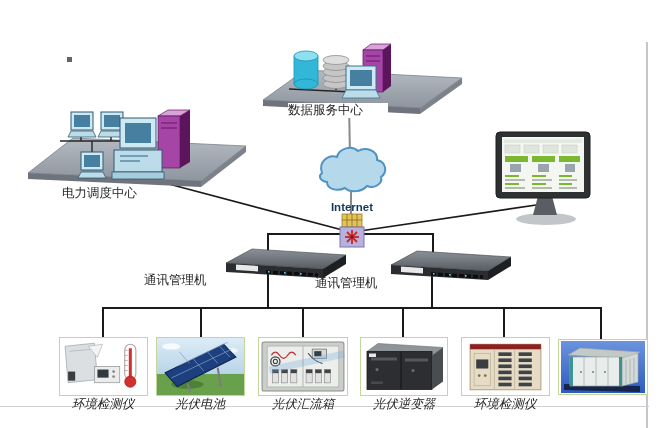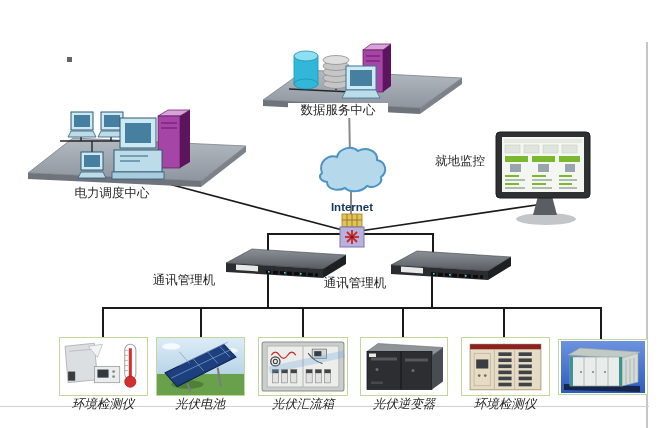--- a/index.html
+++ b/index.html
@@ -2,21 +2,21 @@
 <html><head>
 <meta charset="utf-8">
 <style>
   html,body{margin:0;padding:0;background:#fff;}
   .canvas{
     position:relative;width:670px;height:428px;background:#ffffff;overflow:hidden;
     font-family:"Liberation Sans","DejaVu Sans",sans-serif;
   }
   svg.art{position:absolute;left:0;top:0;}
   .lbl{
-    position:absolute;text-align:center;color:#1f1f1f;font-size:12.5px;
+    position:absolute;text-align:left;color:#1f1f1f;font-size:12.5px;
     line-height:15px;white-space:nowrap;background:#fff;
   }
   .lbl.nobg{background:transparent;}
   .inet-lbl{
     position:absolute;text-align:center;color:#17375c;font-size:11.5px;
     font-weight:bold;background:transparent;margin-top:37px;
   }
   .device-box{
     position:absolute;background:#fff;border:1px solid #c3d79b;box-sizing:border-box;
   }
@@ -246,21 +246,20 @@
           <rect x="433" y="273" width="1.6" height="1.6"></rect>
           <rect x="449" y="274" width="1.6" height="1.6"></rect>
           <rect x="465" y="275" width="1.6" height="1.6"></rect>
         </g>
     </g>
   </svg>
 
   <div class="lbl" style="left:288px;top:103px;width:100px;">数据服务中心</div>
   <div class="lbl nobg" style="left:62px;top:186px;width:100px;">电力调度中心</div>
   <div class="inet-lbl" style="left:317px;top:164px;width:70px;">Internet</div>
-  <div class="lbl nobg" style="left:420px;top:154px;width:80px;">就地监控</div>
   <div class="lbl nobg" style="left:144px;top:273px;width:80px;">通讯管理机</div>
   <div class="lbl nobg" style="left:315px;top:276px;width:80px;">通讯管理机</div>
 
   <div class="device-box" style="left:59px;top:337px;width:89px;height:59px;">
     <svg viewBox="0 0 86 54">
       <polygon points="5,7 34,4 37,40 8,43" fill="#dcdfe1" stroke="#a8abad" stroke-width="0.8"></polygon>
       <line x1="9" y1="12" x2="33" y2="10" stroke="#bcbfc1" stroke-width="1"></line>
       <polygon points="28,7 42,5 37,18" fill="#f2f3f4" stroke="#b5b8ba" stroke-width="0.7"></polygon>
       <rect x="8" y="32" width="7" height="9" fill="#3a3d40"></rect>
       <rect x="34" y="27" width="25" height="16" fill="#ebecec" stroke="#9b9ea0" stroke-width="0.8"></rect>

